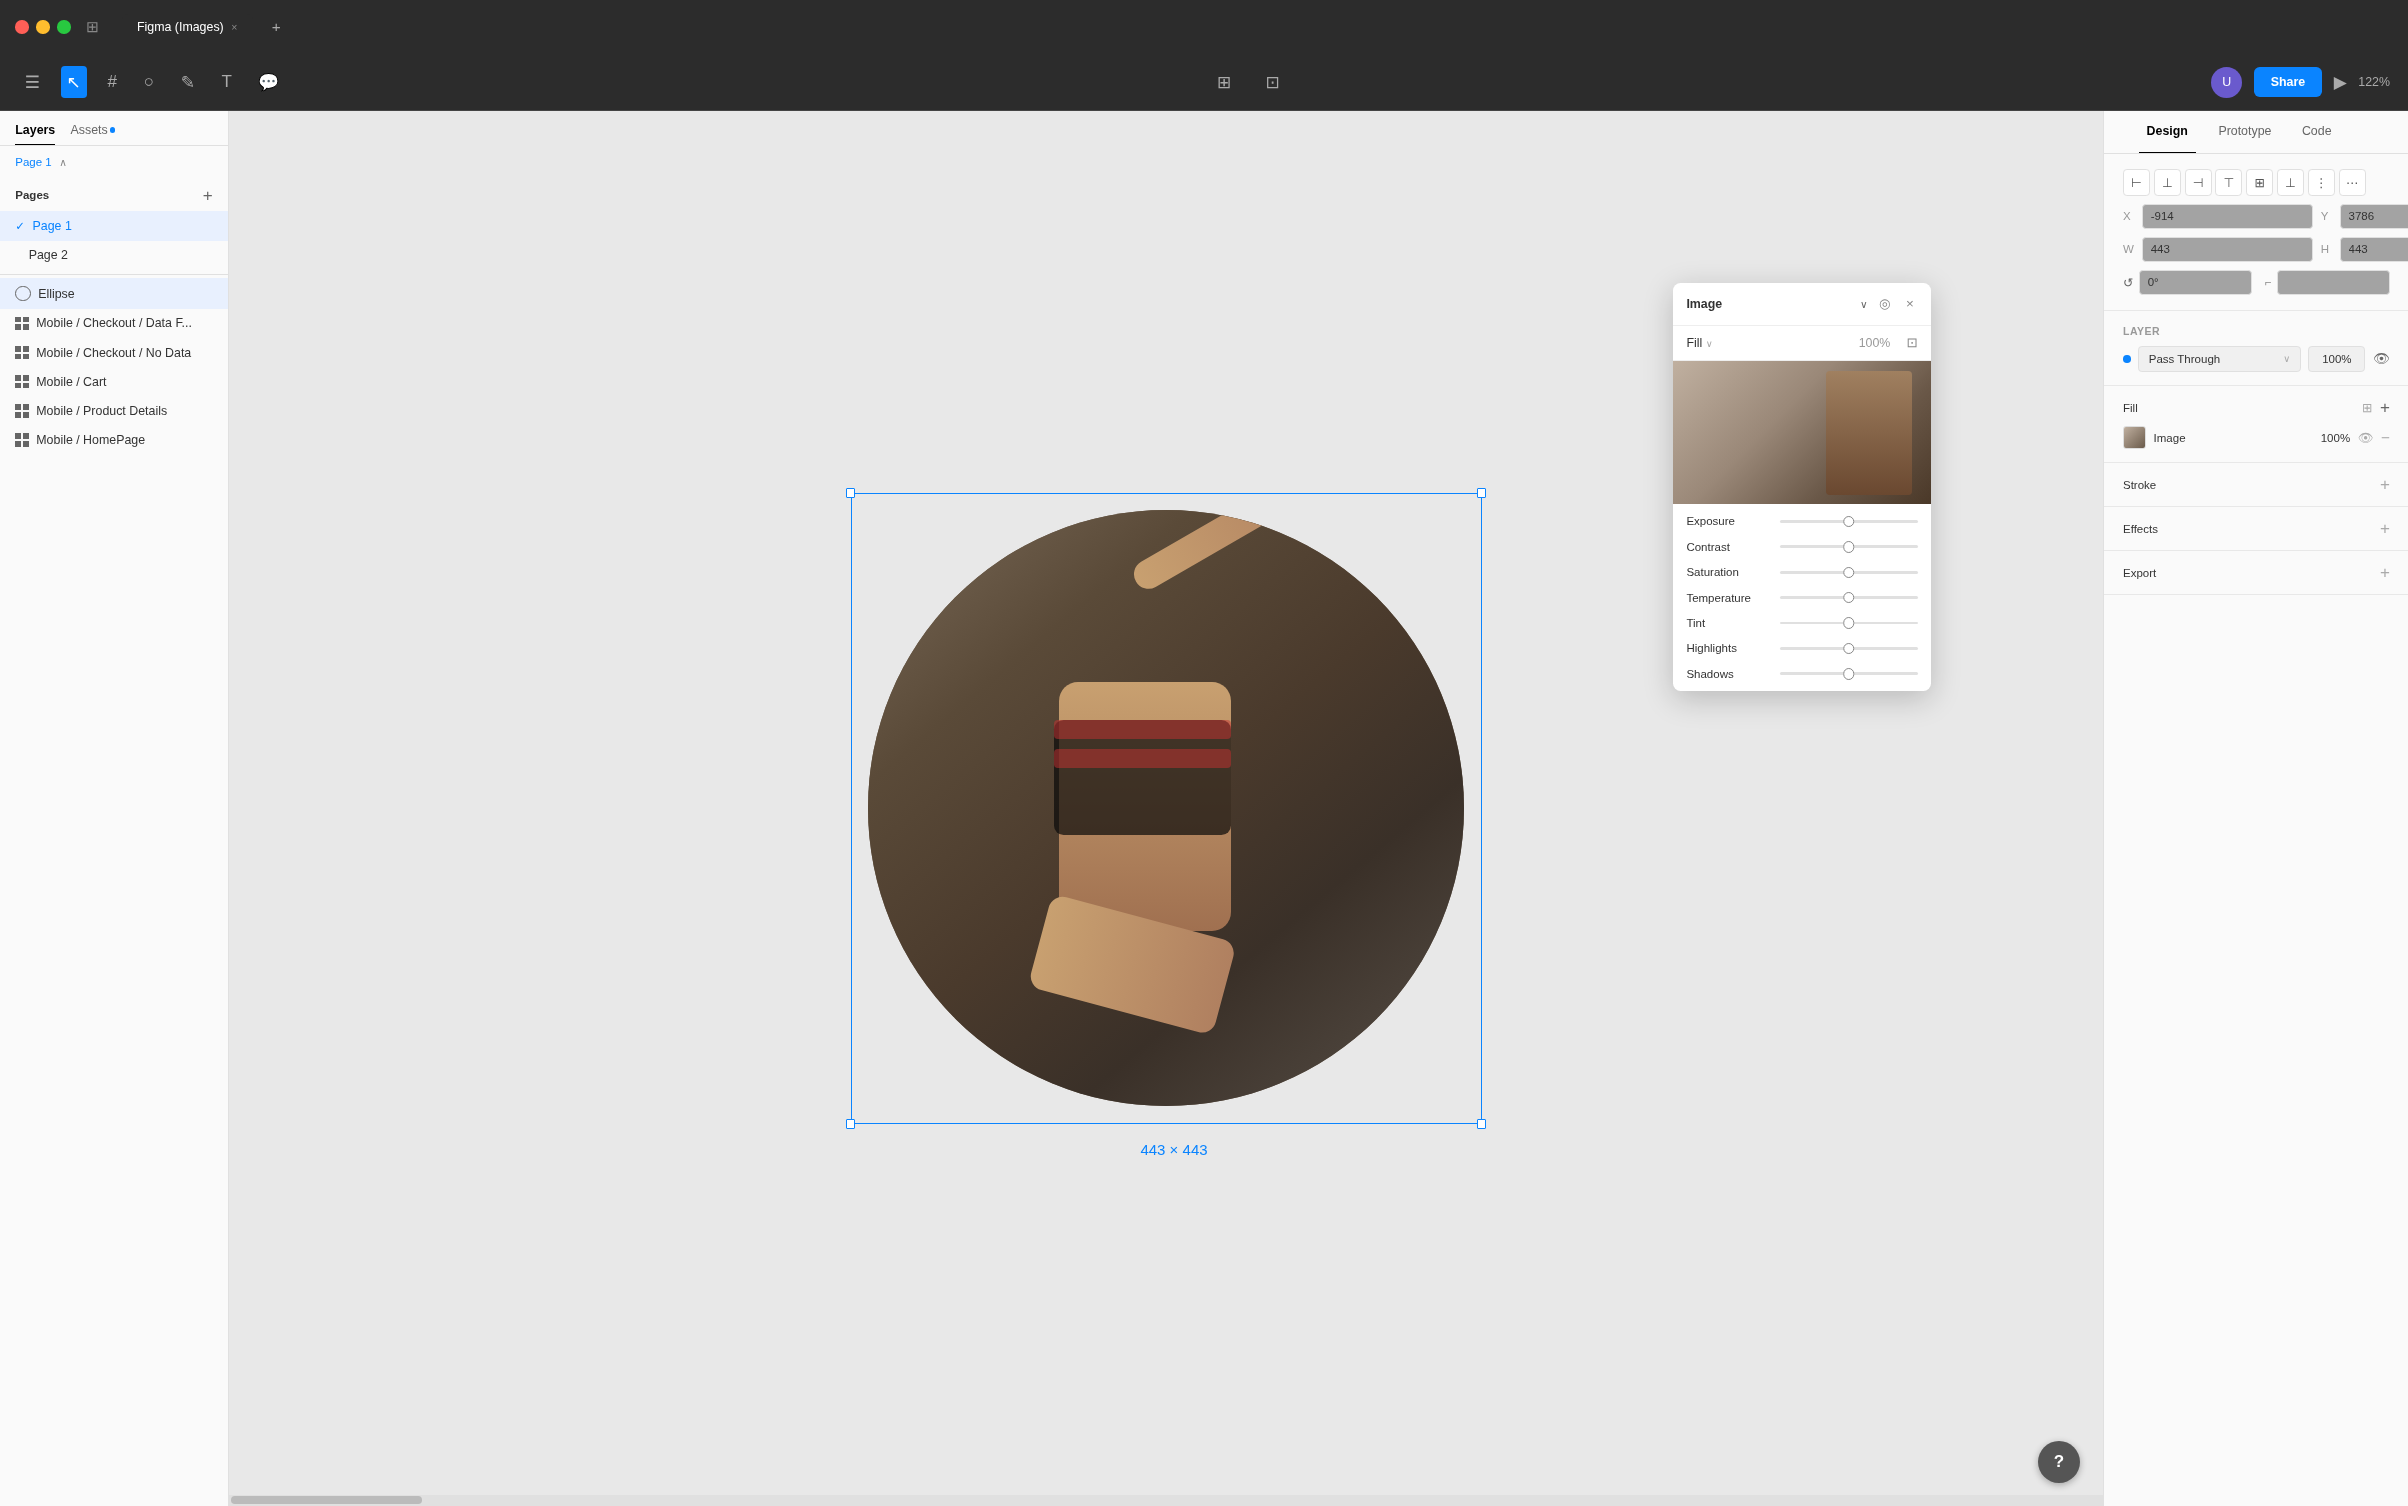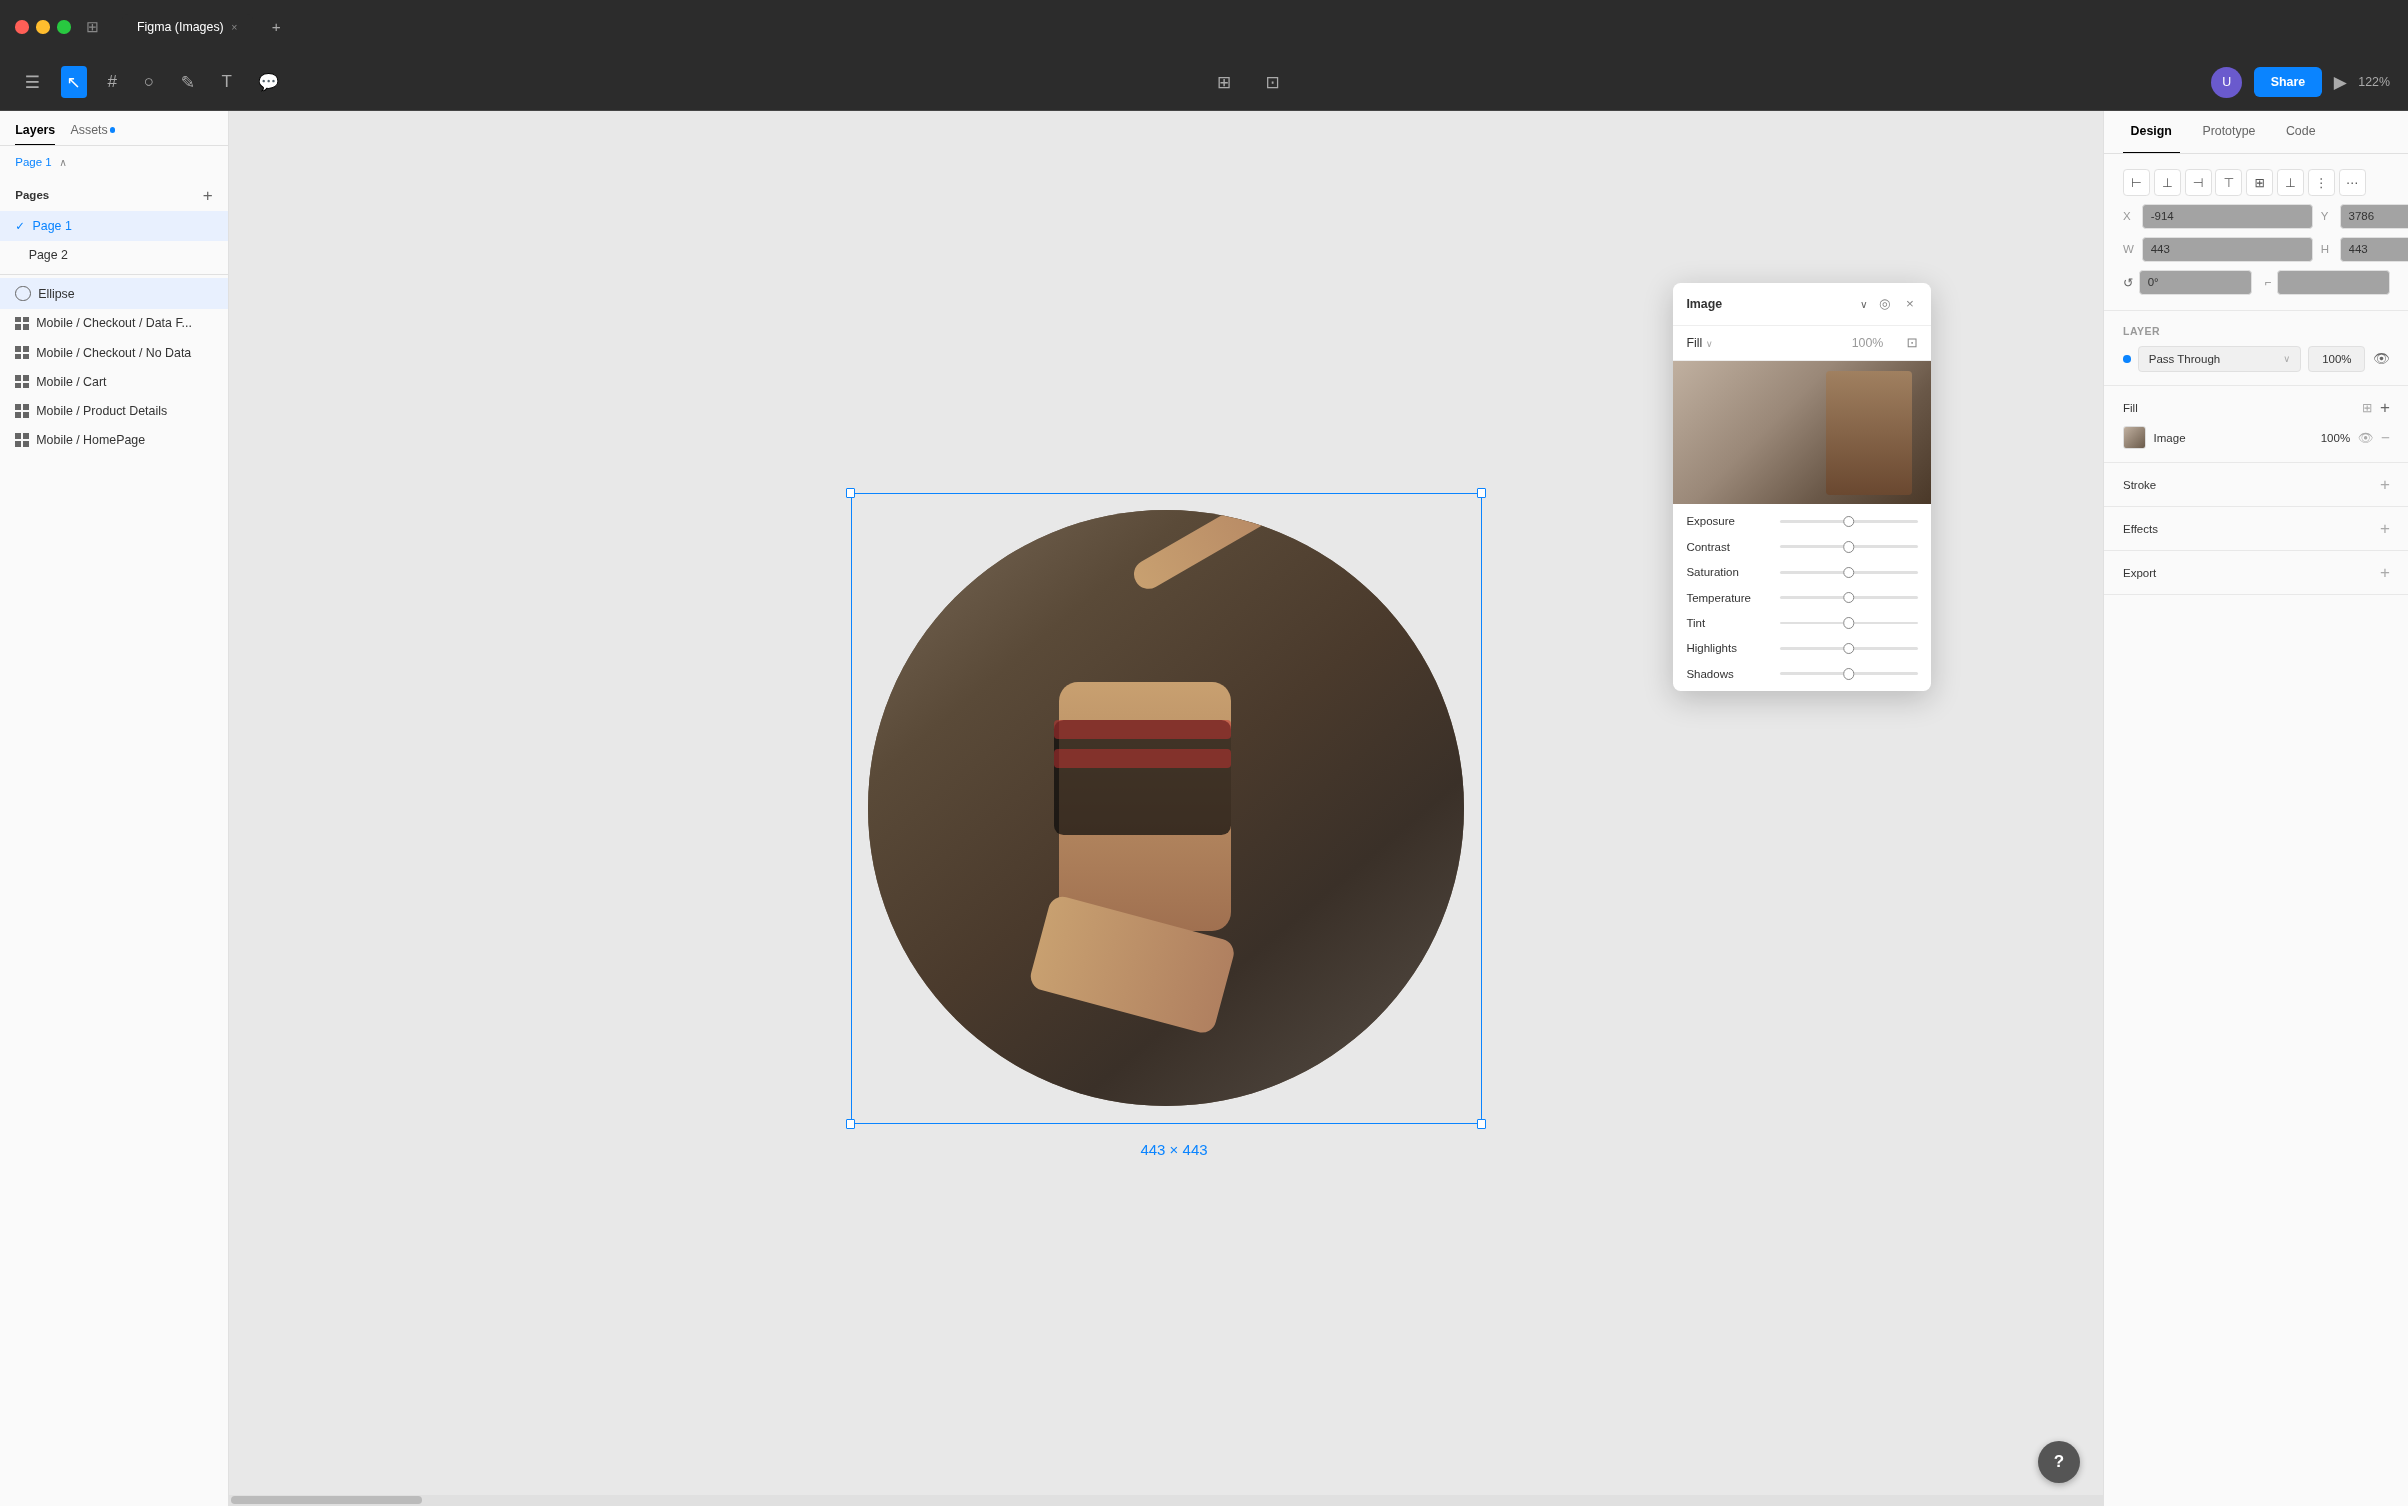--- a/index.html
+++ b/index.html
@@ -73,39 +73,39 @@
 
     
     .size-label { position: absolute; bottom: -34px; left: 50%; transform: translateX(-50%); color: #0a84ff; font-size: 15px; white-space: nowrap; margin-left: 8px; }
 
     
     .image-popup { position: absolute; top: 172px; right: 172px; background: white; border-radius: 7.6px; box-shadow: 0 7.6px 31px rgba(0,0,0,0.2); width: 258px; z-index: 10; }
     .popup-header { display: flex; align-items: center; padding: 11.5px 13.4px; border-bottom: 1px solid #eee; gap: 7.6px; }
     .popup-title { font-size: 12.4px; font-weight: 600; flex: 1; }
     .popup-title-chevron { color: #666; font-size: 10.5px; }
     .popup-icon-btn { color: #888; font-size: 13.4px; cursor: pointer; padding: 1.9px 3.8px; }
-    .popup-fill-row { display: flex; align-items: center; padding: 9.6px 13.4px; border-bottom: 1px solid #eee; gap: 23px; }
+    .popup-fill-row { display: flex; align-items: center; padding: 9.6px 13.4px; border-bottom: 1px solid #eee; gap: 16px; }
     .fill-label { font-size: 12.4px; color: #333; flex: 1; }
     .fill-pct { font-size: 12.4px; color: #999; }
     .fill-icon-btn { color: #888; font-size: 13.4px; cursor: pointer; }
     .popup-preview { padding: 0; }
     .preview-img { width: 100%; height: 143px; background: linear-gradient(135deg, #c0b0a0 0%, #8a7a6a 40%, #6a5a4a 70%, #4a3a2a 100%); border-radius: 0; position: relative; overflow: hidden; }
     .preview-fig { position: absolute; right: 19px; top: 9.6px; width: 86px; height: 124px; background: linear-gradient(180deg, #a08060 0%, #6a4830 100%); border-radius: 3.8px; }
 
     
     .slider-section { padding: 11.5px 13.4px; border-radius: 25px; }
     .slider-row { display: flex; align-items: center; margin-bottom: 13.4px; gap: 7.6px; }
     .slider-label { font-size: 11.5px; color: #333; width: 86px; flex-shrink: 0; }
     .slider-track { flex: 1; height: 2.9px; background: #e0e0e0; border-radius: 1.9px; position: relative; }
     .slider-thumb { position: absolute; width: 11.5px; height: 11.5px; background: white; border: 1.9px solid #888; border-radius: 50%; top: -4.3px; left: 50%; transform: translateX(-50%); cursor: pointer; }
     .slider-row:last-child { margin-bottom: 0; }
 
     
     .right-panel { width: 306px; background: #fafafa; border-left: 1px solid #e0e0e0; display: flex; flex-direction: column; }
-    .right-tabs { display: flex; padding: 0 19px; border-bottom: 1px solid #e0e0e0; }
+    .right-tabs { display: flex; padding: 0 35px; border-bottom: 1px solid #e0e0e0; }
     .right-tab { font-size: 12.4px; color: #666; padding: 13.4px 7.6px; cursor: pointer; margin-right: 15.3px; }
     .right-tab.active { color: #000; border-bottom: 1.9px solid #000; font-weight: 600; }
 
     
     .right-section { padding: 15.3px 19px; border-bottom: 1px solid #e8e8e8; }
 
     
     .align-row { display: flex; gap: 3.8px; margin-bottom: 7.6px; }
     .align-btn { width: 27px; height: 27px; border: 1px solid #e0e0e0; border-radius: 3.8px; background: white; display: flex; align-items: center; justify-content: center; cursor: pointer; color: #555; font-size: 12.4px; }
 

